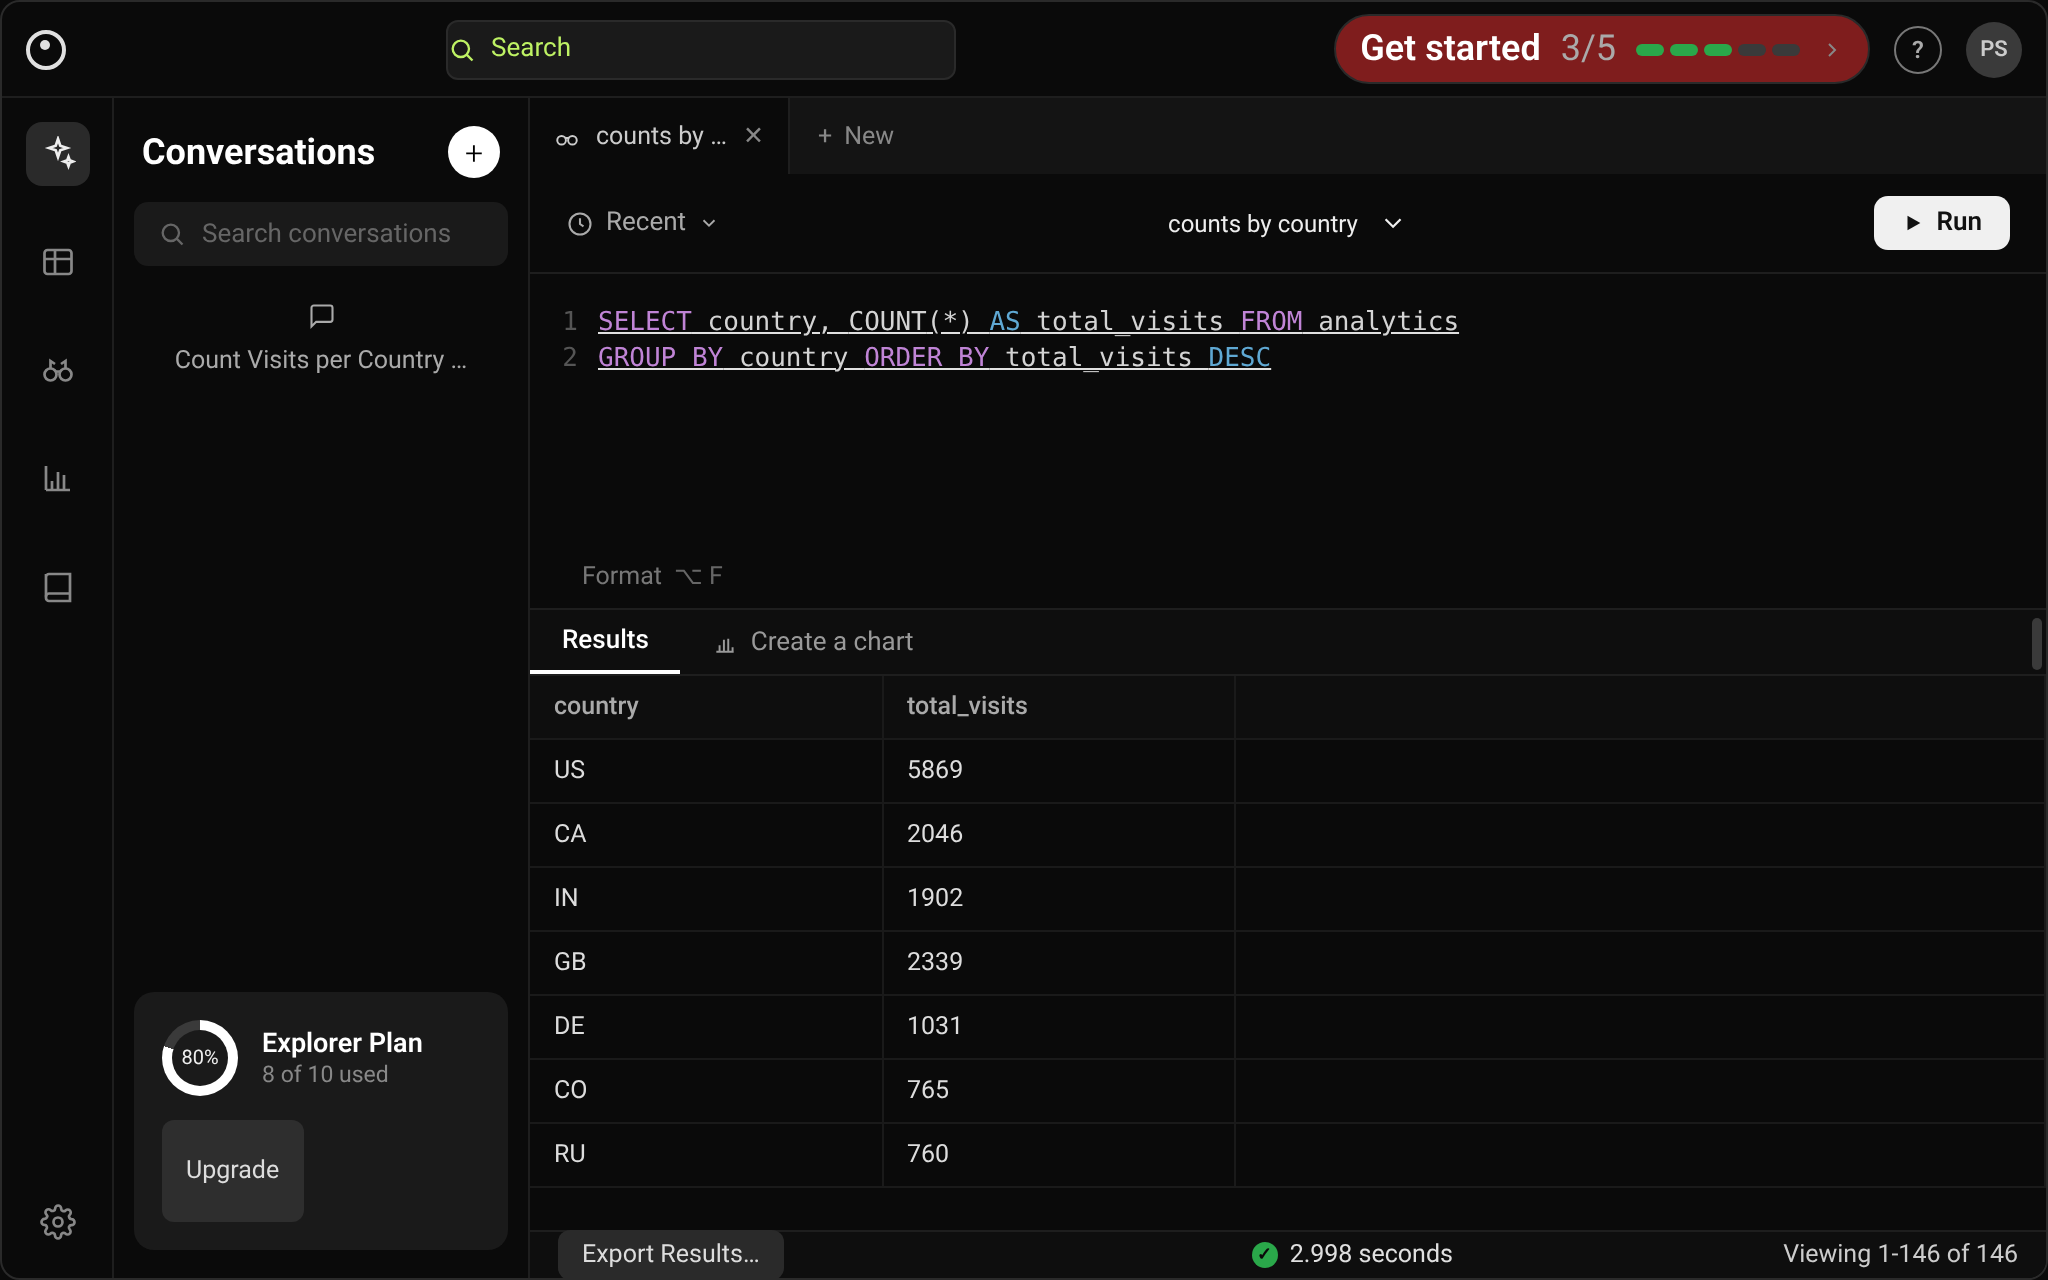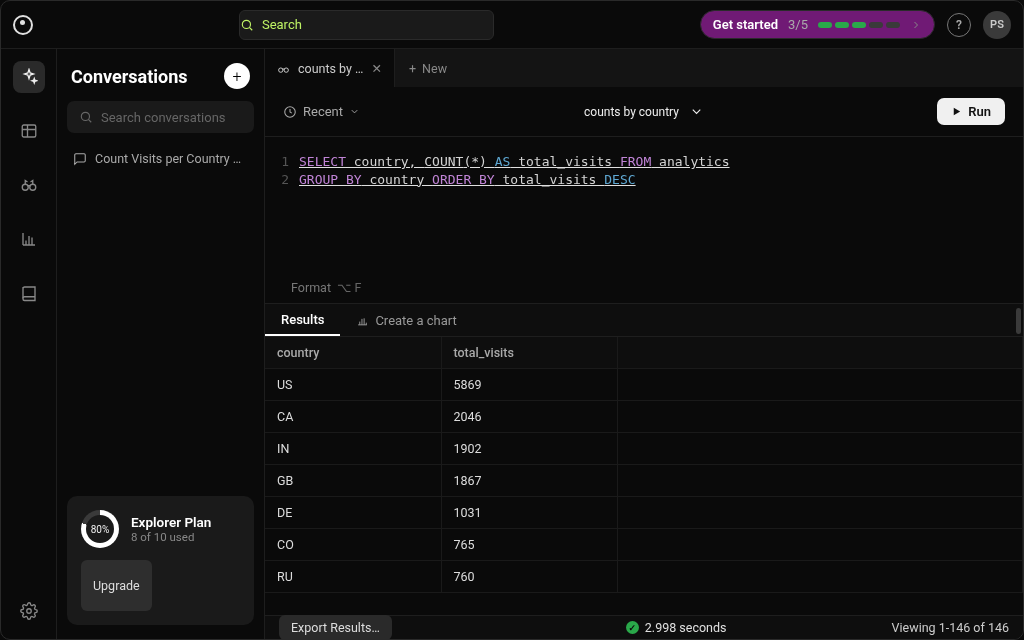--- a/index.html
+++ b/index.html
@@ -60,25 +60,25 @@
       display: flex;
       align-items: center;
       padding: 0 0;
       gap: 8px;
       color: #bef264;
     }
     .get-started {
       display: flex;
       align-items: center;
       gap: 10px;
-      background: #701a75;
+      background: #7f1d1d;
       border: 1px solid #2a2a2a;
       border-radius: 18px;
       padding: 6px 12px;
-      font-size: 13px;
+      font-size: 18px;
     }
     .get-started .label { font-weight: 600; color: #fff; }
     .get-started .count { color: #aaa; }
     .pills { display: flex; gap: 3px; }
     .pill { width: 14px; height: 6px; border-radius: 3px; background: #3a3a3a; }
     .pill.done { background: #2aa84a; }
     .chev { color: #888; }
     .help {
       width: 24px; height: 24px;
       border: 1.5px solid #777;
@@ -174,20 +174,21 @@
     }
     .conv-item {
       display: flex;
       align-items: center;
       gap: 8px;
       color: #aaa;
       font-size: 12.5px;
       padding: 4px 6px;
       white-space: nowrap;
       overflow: hidden;
+      flex-direction: column;
     }
     .conv-item span.txt {
       overflow: hidden;
       text-overflow: ellipsis;
     }
     .sidebar .spacer { flex: 1; }
     .plan-card {
       background: #1a1a1a;
       border-radius: 10px;
       padding: 14px;
@@ -604,21 +605,21 @@
               <td class="col2">2046</td>
               <td></td>
             </tr>
             <tr>
               <td class="col1">IN</td>
               <td class="col2">1902</td>
               <td></td>
             </tr>
             <tr>
               <td class="col1">GB</td>
-              <td class="col2">1867</td>
+              <td class="col2">2339</td>
               <td></td>
             </tr>
             <tr>
               <td class="col1">DE</td>
               <td class="col2">1031</td>
               <td></td>
             </tr>
             <tr>
               <td class="col1">CO</td>
               <td class="col2">765</td>

